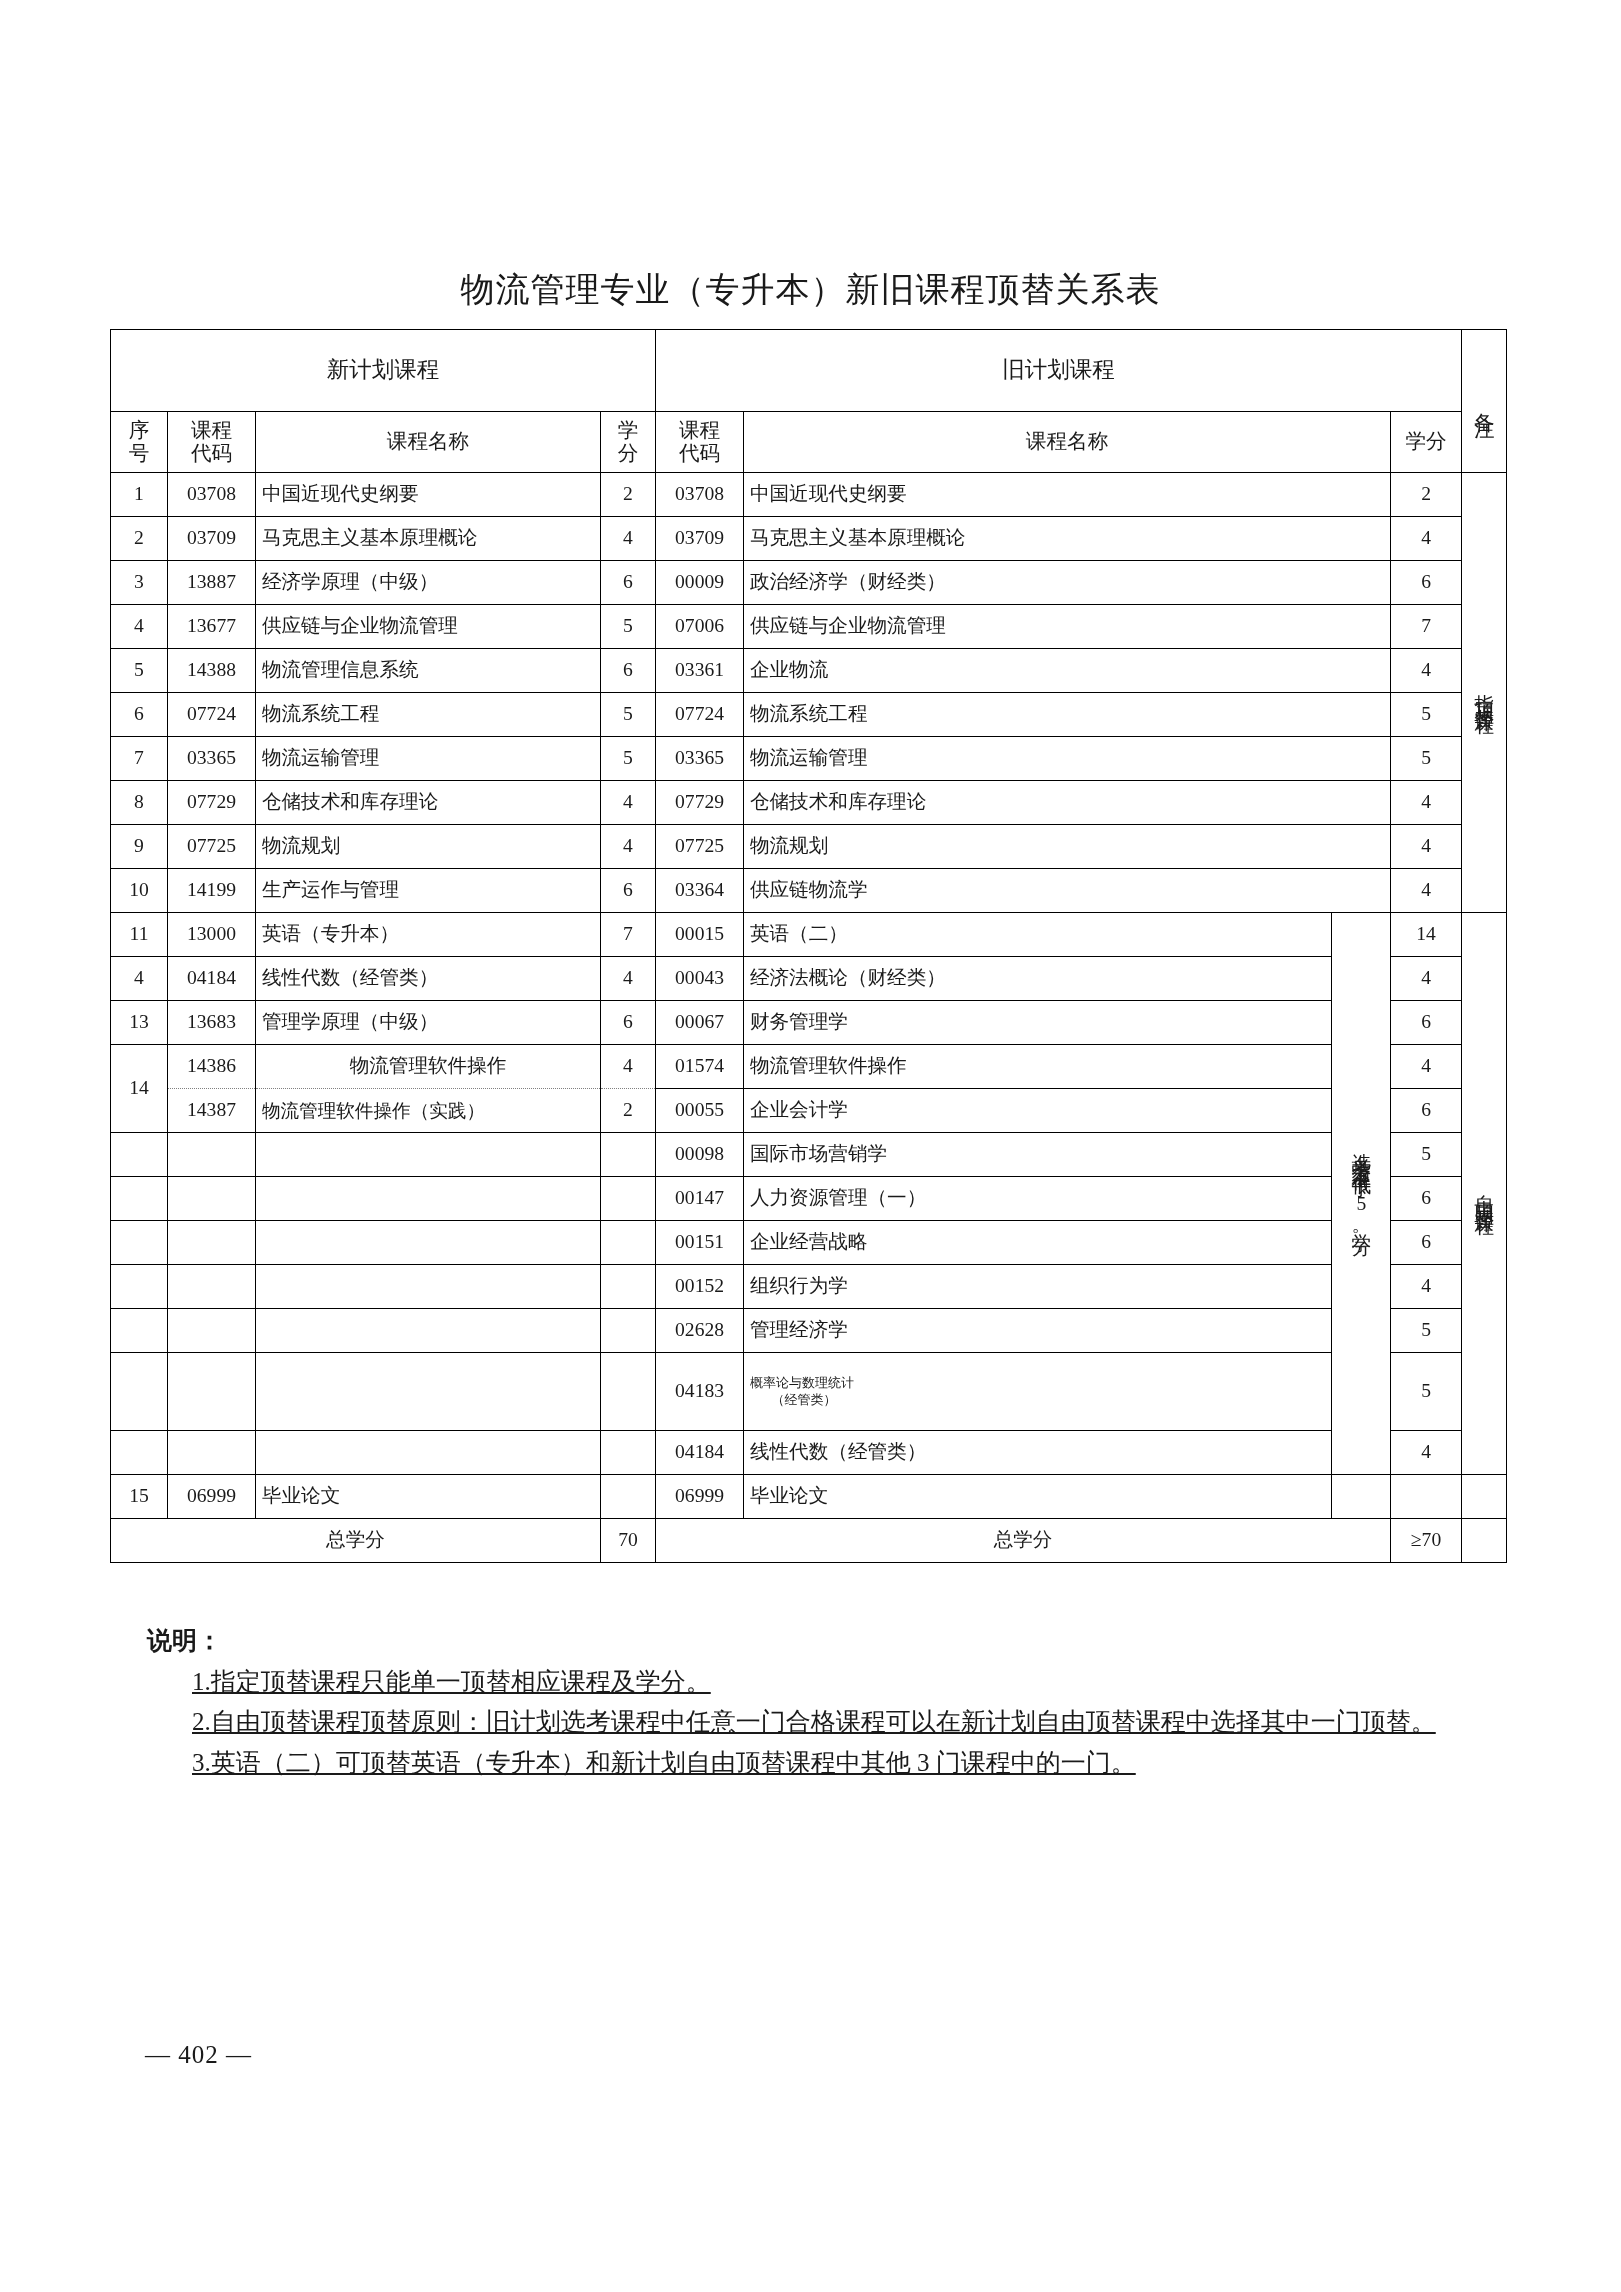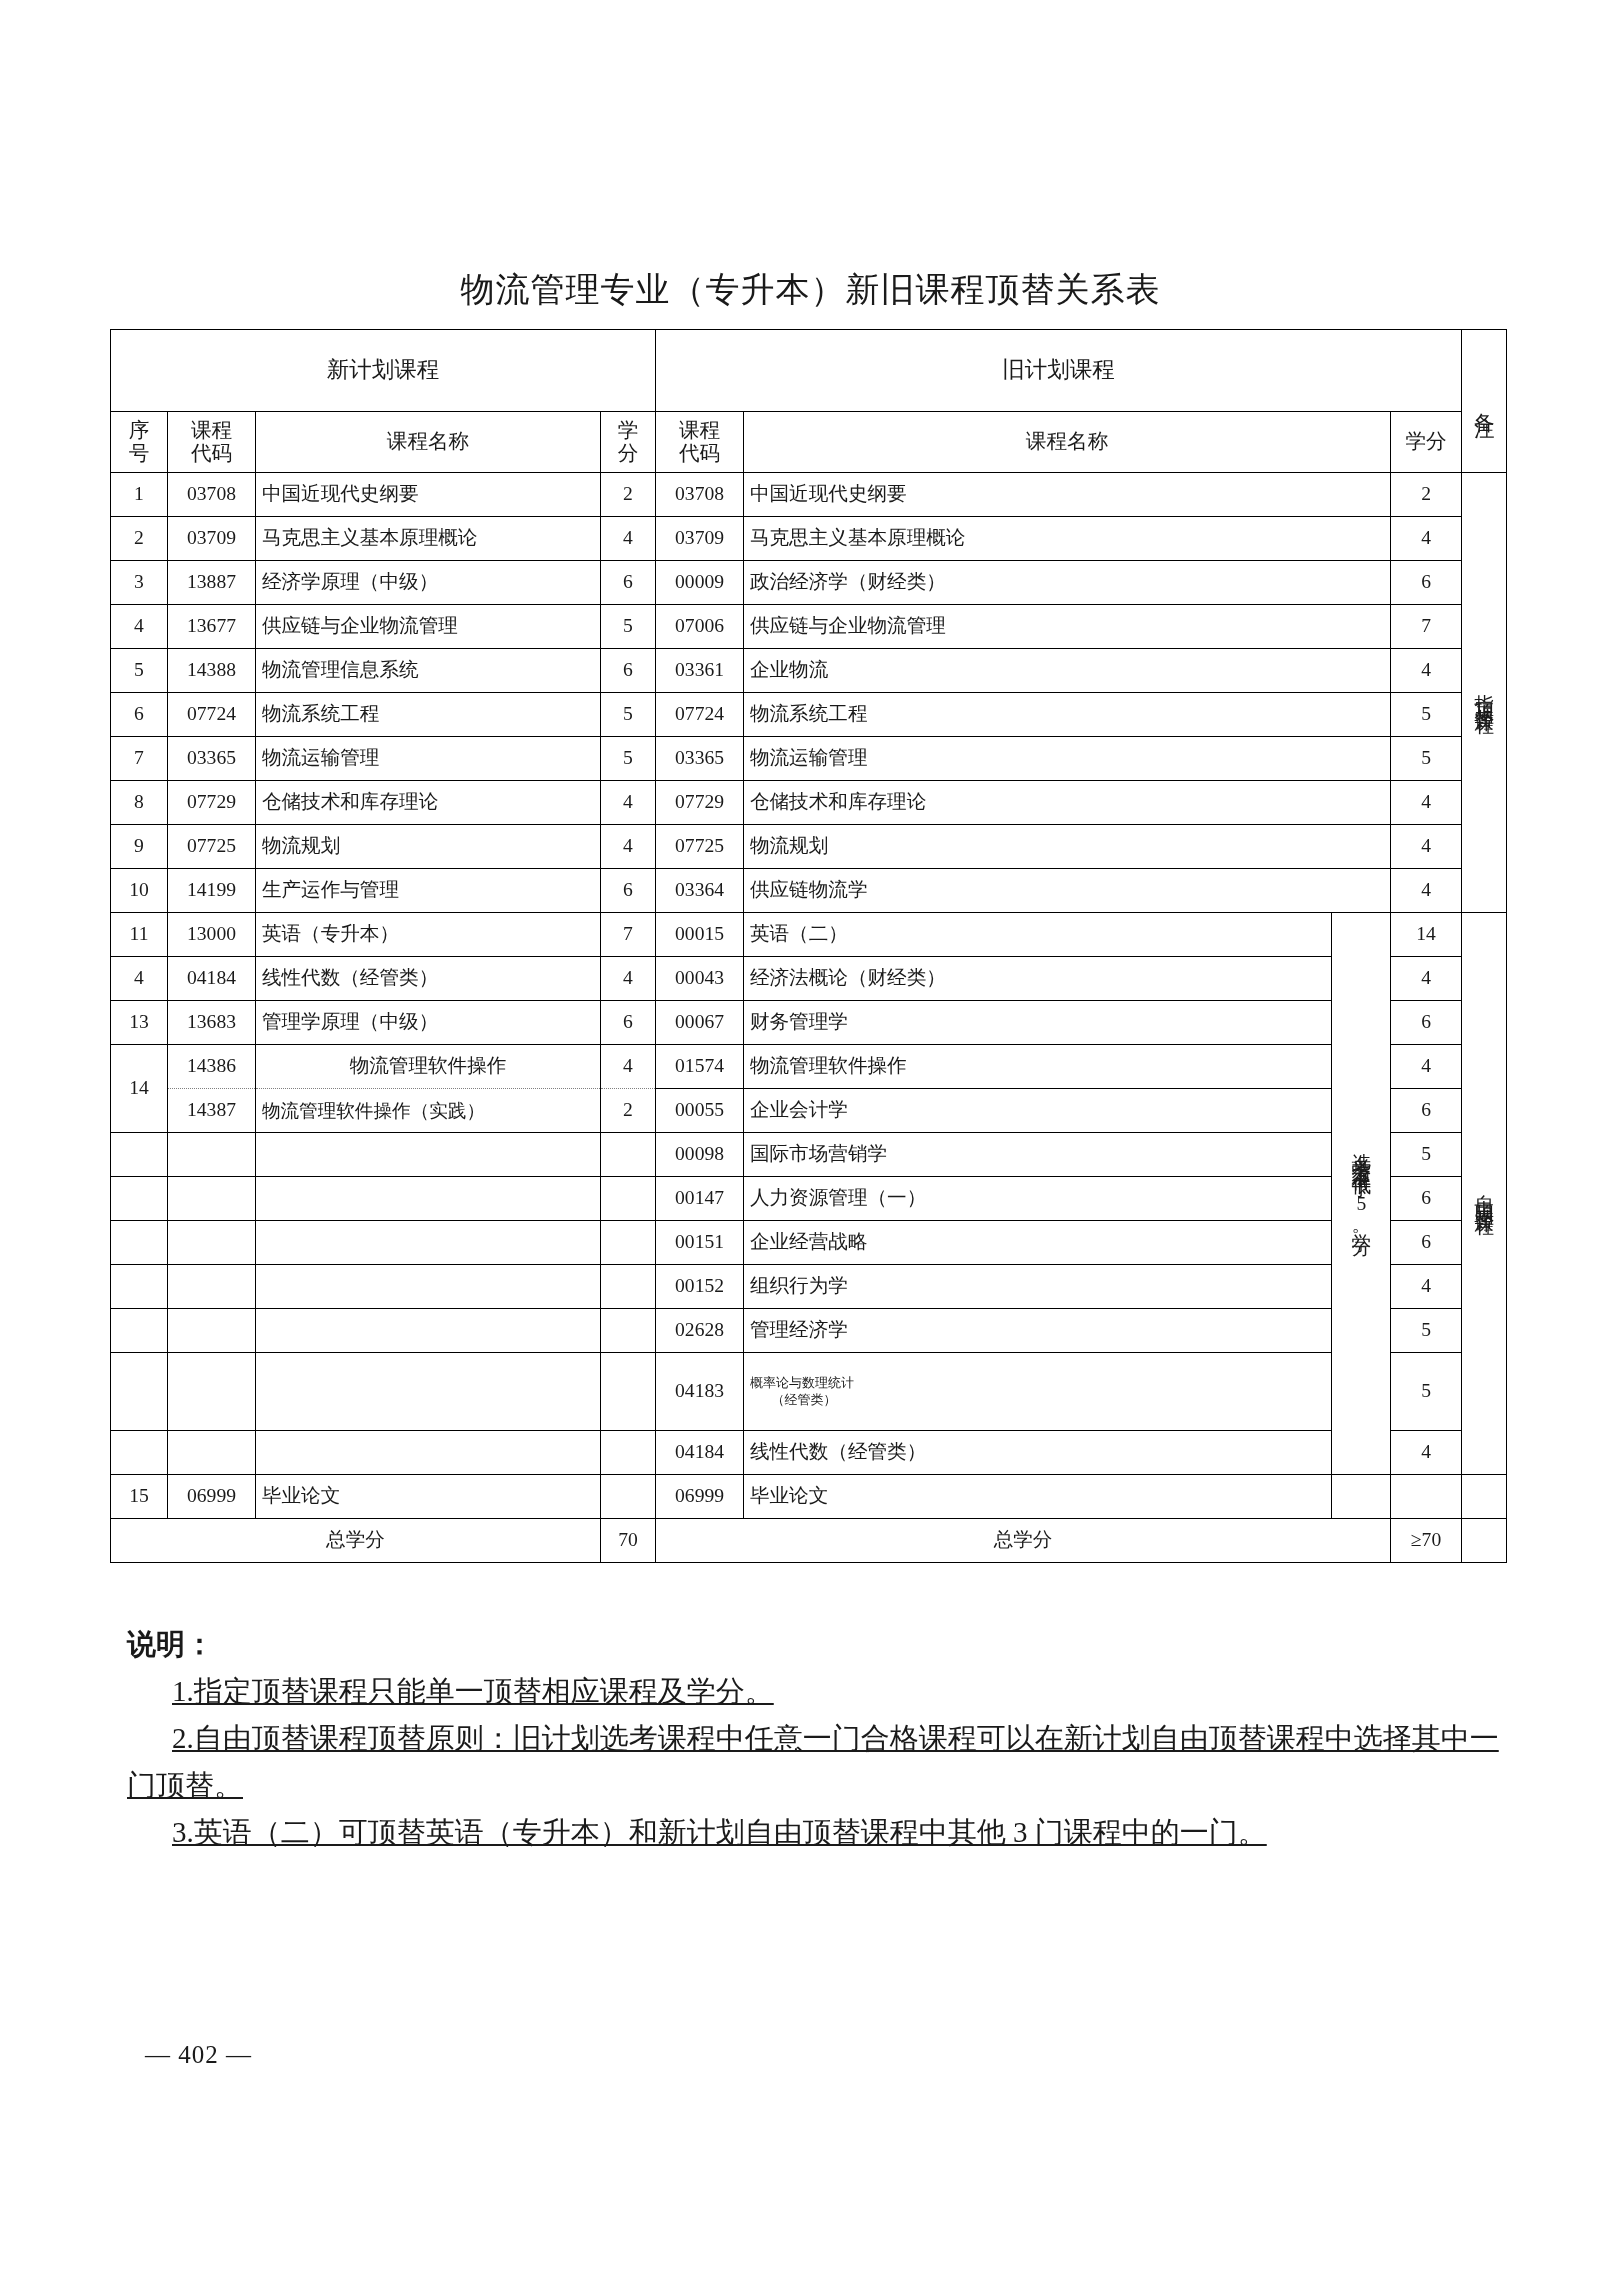--- a/index.html
+++ b/index.html
@@ -55,24 +55,24 @@
     line-height: 1;
     margin: 0 auto;
     white-space: nowrap;
   }
   .vwrap { display: flex; align-items: center; justify-content: center; height: 100%; }
   .noborder-bottom { border-bottom: 1.6px dotted #808080 !important; text-align: center; }
   .noborder-top { border-top: 1.6px dotted #808080 !important; }
   .two-line { line-height: 1.2; font-size: 13px; }
   .notes {
     position: absolute;
-    left: 127px;
+    left: 147px;
     top: 1621px;
     width: 1372px;
-    font-size: 29px;
+    font-size: 25px;
     line-height: 1.62;
   }
   .notes .lbl { font-weight: bold; }
   .notes p { margin: 0; }
   .notes .indent { text-indent: 45px; text-decoration: underline; }
   .page-num {
     position: absolute;
     left: 145px;
     top: 2041px;
     font-size: 25px;

